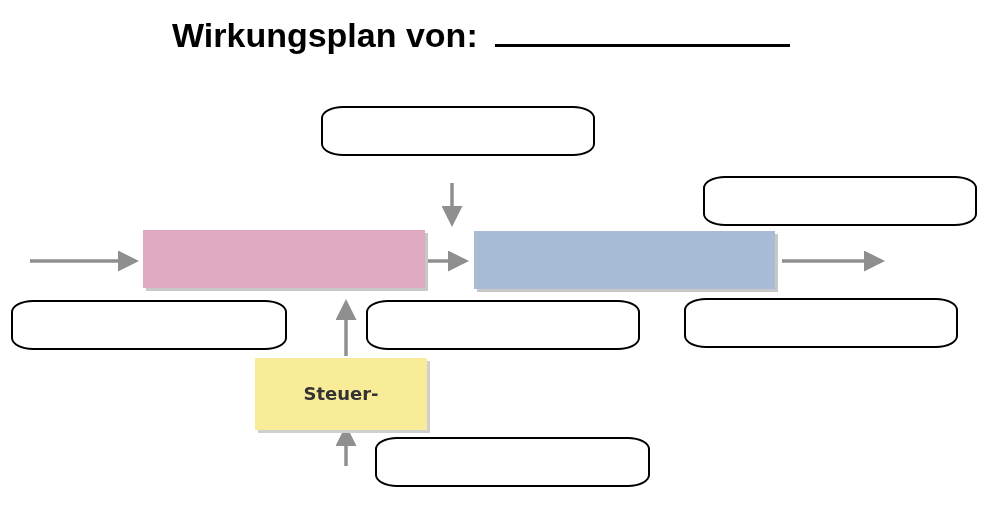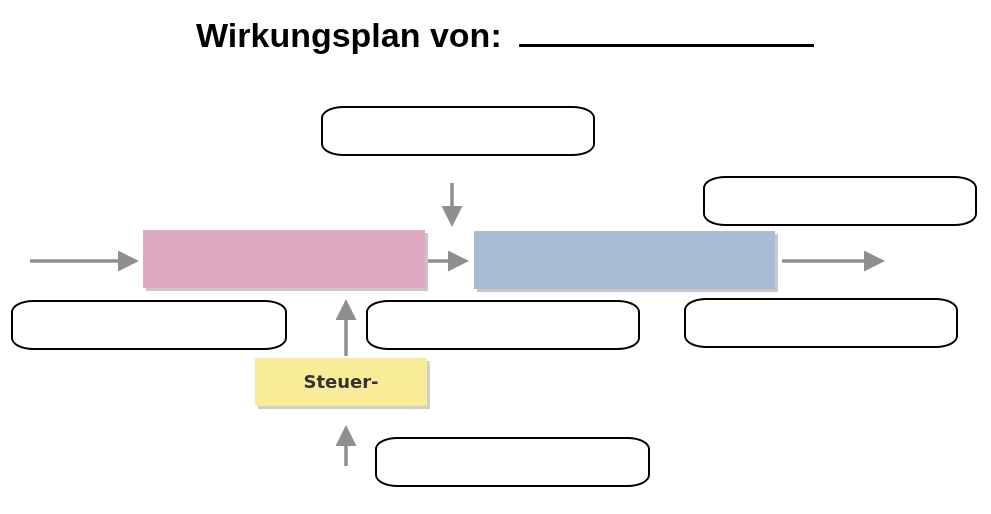--- a/index.html
+++ b/index.html
@@ -1,22 +1,22 @@
 <!DOCTYPE html>
 <html><head>
 <meta charset="utf-8">
 <style>
   html, body { margin:0; padding:0; background:#ffffff; }
   body { width:991px; height:514px; position:relative; overflow:hidden; font-family:"Liberation Sans", sans-serif; }
-  .title { position:absolute; left:196px; top:14px; font-weight:bold; font-size:34px; color:#000; white-space:nowrap; }
+  .title { position:absolute; left:172px; top:14px; font-weight:bold; font-size:34px; color:#000; white-space:nowrap; }
   .title .blank { display:inline-block; width:295px; border-bottom:3px solid #000; margin-left:8px; height:30px; vertical-align:baseline; }
   .box { position:absolute; border:2.5px solid #000; border-radius:22px / 12px; background:#fff; box-sizing:border-box; }
   .pink { position:absolute; left:143px; top:230px; width:282px; height:58px; background:#dfa9c1; box-shadow:3px 3px 0 #c8c8c8; }
   .blue { position:absolute; left:474px; top:231px; width:301px; height:58px; background:#a9bcd6; box-shadow:3px 3px 0 #c8c8c8; }
-  .steuer { position:absolute; left:255px; top:358px; width:172px; height:48px; background:#f8ec98; box-shadow:3px 3px 0 #cfcfcf; display:flex; align-items:center; justify-content:center; text-align:right; font-family:"DejaVu Sans", sans-serif; font-weight:bold; font-size:18px; line-height:22px; color:#333; }
+  .steuer { position:absolute; left:255px; top:358px; width:172px; height:72px; background:#f8ec98; box-shadow:3px 3px 0 #cfcfcf; display:flex; align-items:center; justify-content:center; text-align:right; font-family:"DejaVu Sans", sans-serif; font-weight:bold; font-size:18px; line-height:22px; color:#333; }
   svg.arrows { position:absolute; left:0; top:0; }
 </style>
 </head>
 <body>
 
 <div class="title">
   <span>Wirkungsplan von:</span>
   <span class="blank"></span>
 </div>
 

